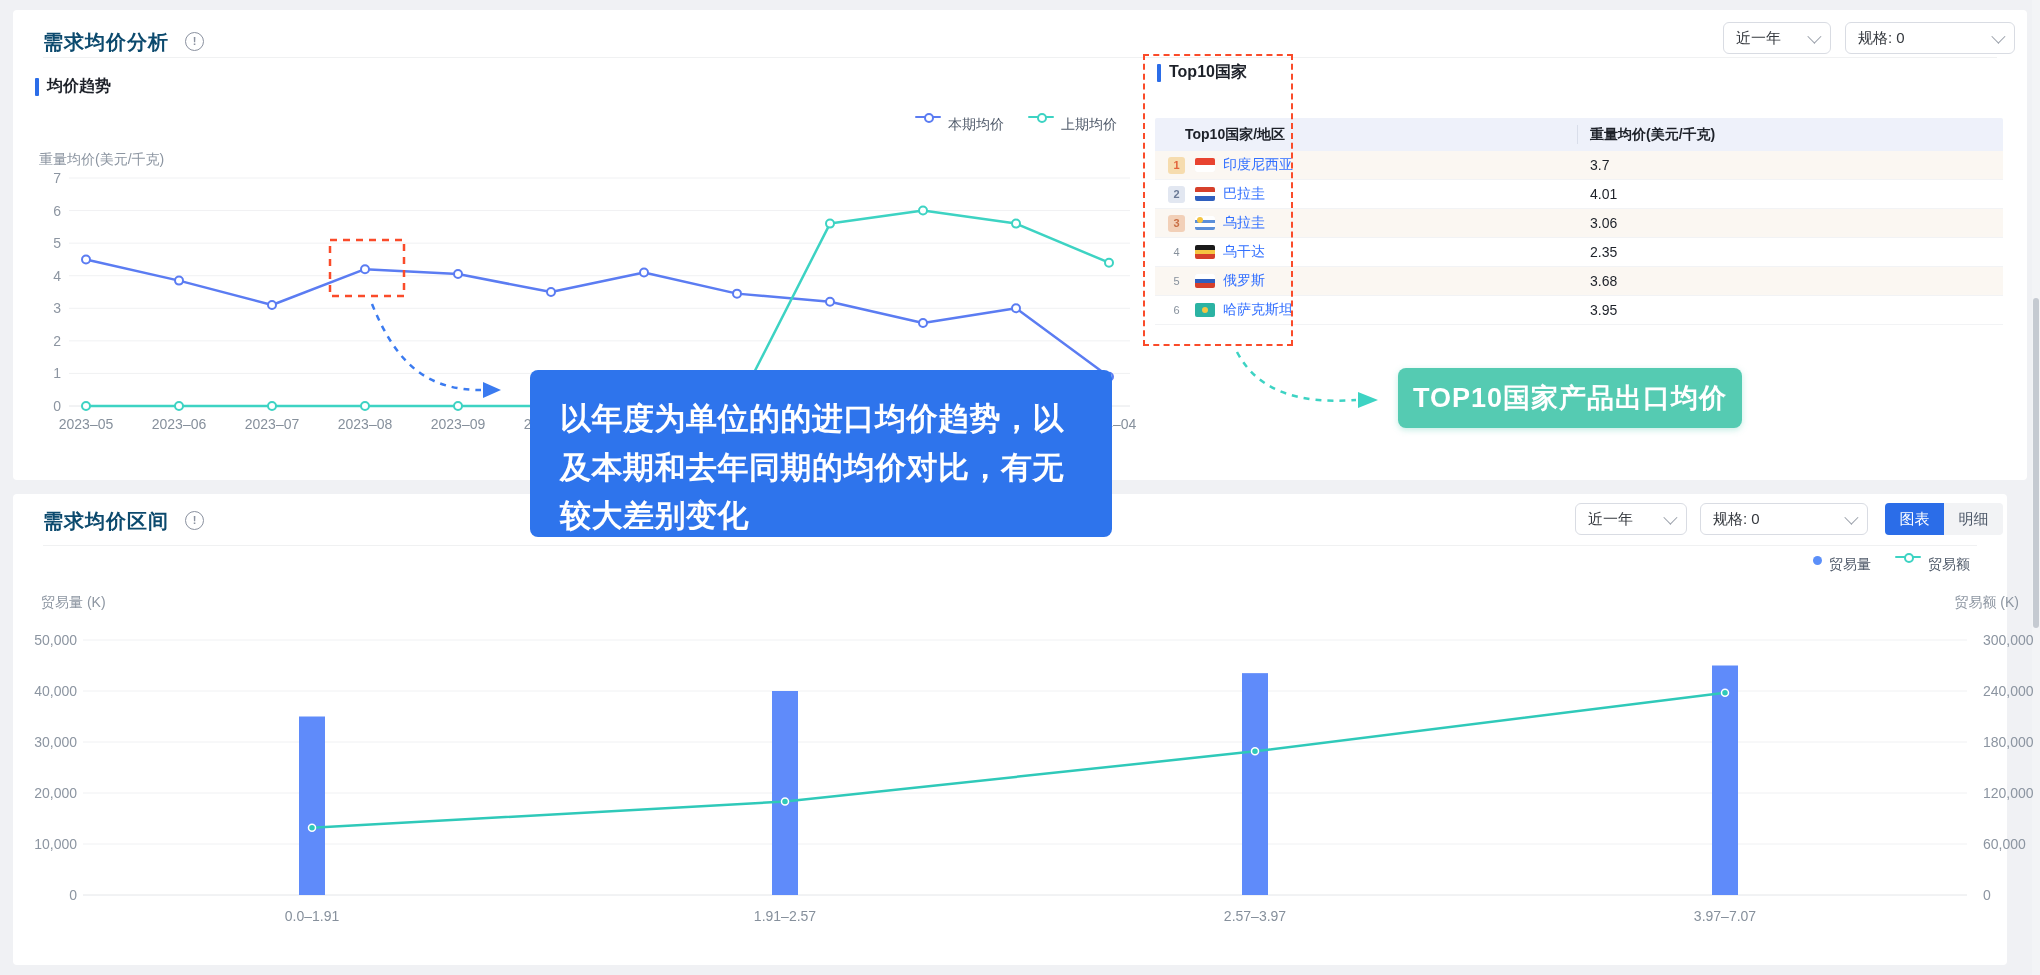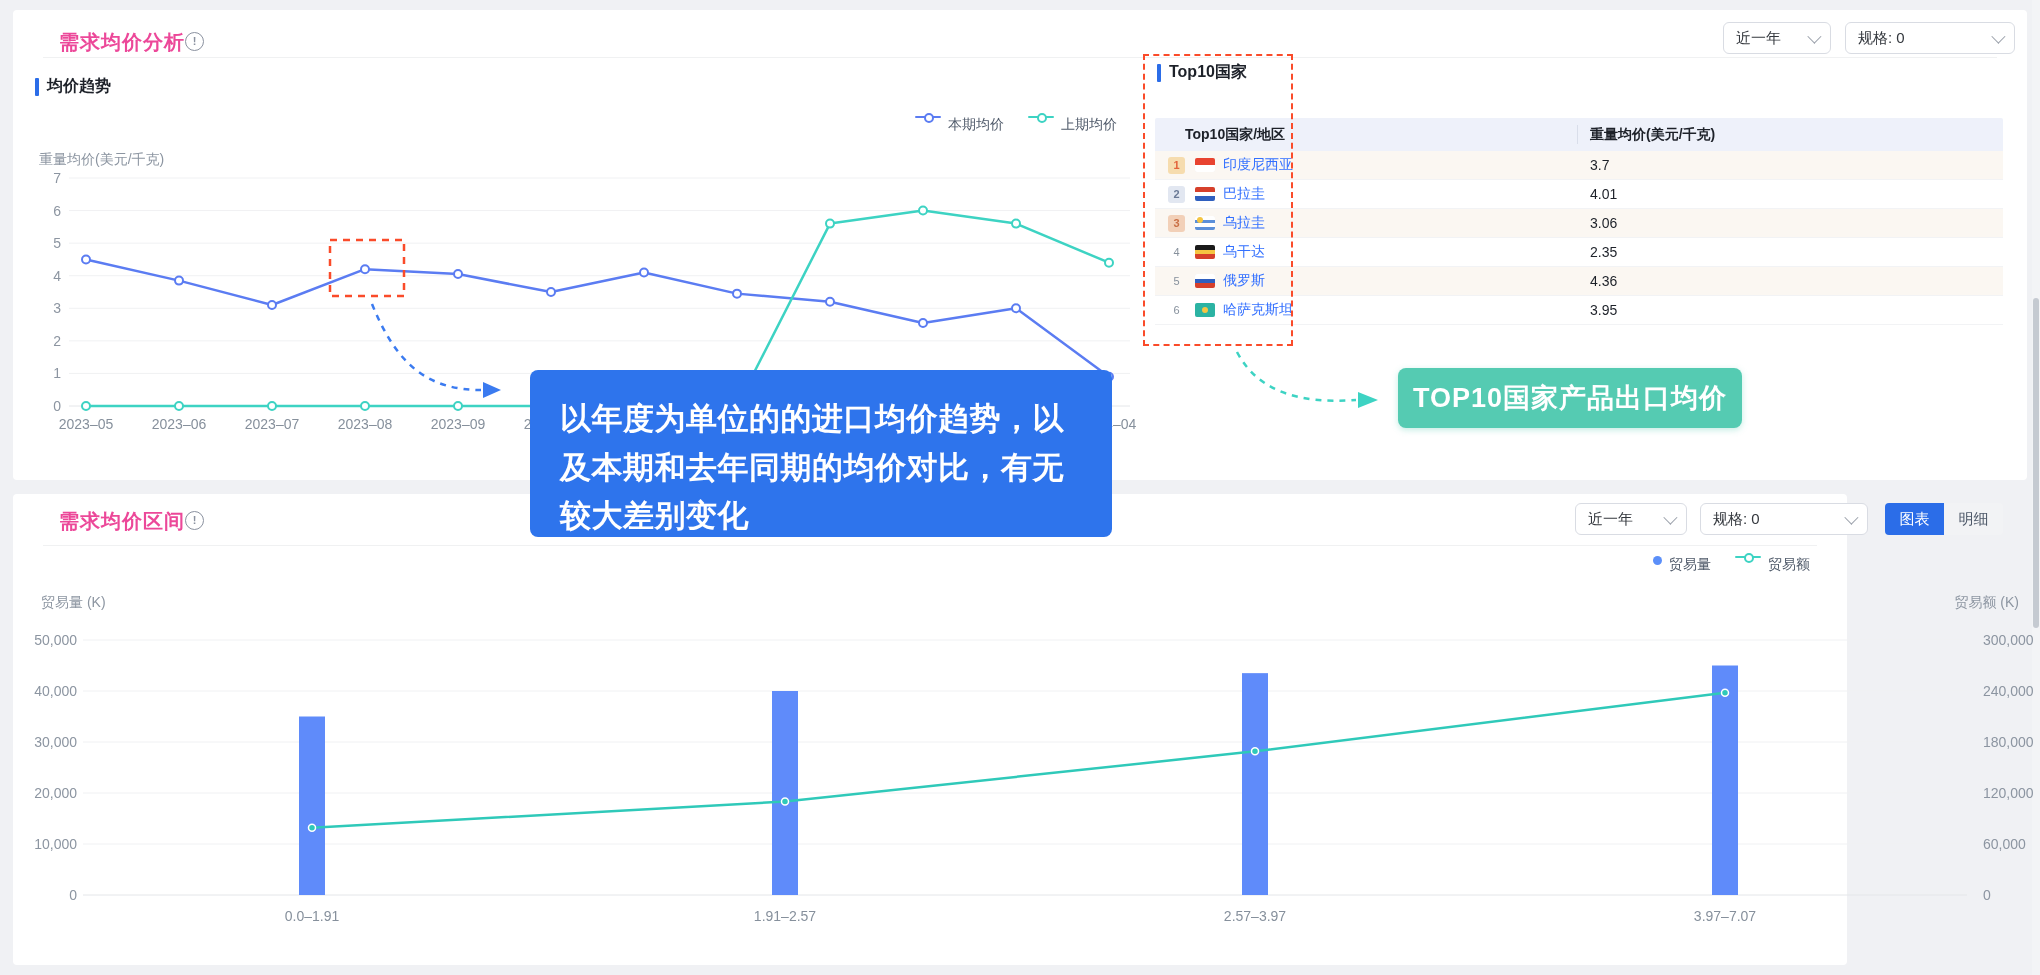--- a/index.html
+++ b/index.html
@@ -4,23 +4,23 @@
 <style>
   html,body{margin:0;padding:0;}
   body{
     width:2040px;height:975px;position:relative;overflow:hidden;
     background:#f0f1f4;
     font-family:"Liberation Sans","DejaVu Sans",sans-serif;
     color:#1d2129;
   }
   .card{position:absolute;background:#fff;border-radius:4px;}
   #card1{left:13px;top:10px;width:2014px;height:470px;}
-  #card2{left:13px;top:494px;width:1834px;height:471px;}
-
-  .card-title{position:absolute;font-size:20px;font-weight:bold;color:#ec4899;letter-spacing:1px;margin-left:16px;}
+  #card2{left:13px;top:494px;width:1994px;height:471px;}
+
+  .card-title{position:absolute;font-size:20px;font-weight:bold;color:#0c4a6e;letter-spacing:1px;}
   .info-icon{
     position:absolute;width:17px;height:17px;border:1.5px solid #8a919f;border-radius:50%;
     color:#8a919f;font-size:11px;font-weight:bold;text-align:center;line-height:17px;background:#fff;
   }
   .divider{position:absolute;left:30px;right:30px;height:1px;background:#f0f1f2;}
 
   .sub-title{position:absolute;display:flex;align-items:center;gap:8px;font-size:16px;font-weight:bold;color:#1d2129;}
   .sub-title .bar{width:4px;height:18px;background:#2b6de8;border-radius:1px;}
 
   .select{
@@ -246,21 +246,21 @@
         <span class="cval">2.35</span>
       </div>
       <div class="t-row alt">
         <span class="rank rn">5</span>
         <span class="flag">
           <span class="st" style="background: rgb(255, 255, 255);"></span>
           <span class="st" style="background: rgb(47, 95, 191);"></span>
           <span class="st" style="background: rgb(214, 64, 43);"></span>
         </span>
         <span class="cname">俄罗斯</span>
-        <span class="cval">4.36</span>
+        <span class="cval">3.68</span>
       </div>
       <div class="t-row">
         <span class="rank rn">6</span>
         <span class="flag">
           <span class="st" style="background: rgb(43, 179, 163);"></span>
           <span class="emblem" style="background: rgb(245, 197, 66); left: 7px; top: 4px;"></span>
         </span>
         <span class="cname">哈萨克斯坦</span>
         <span class="cval">3.95</span>
       </div>

